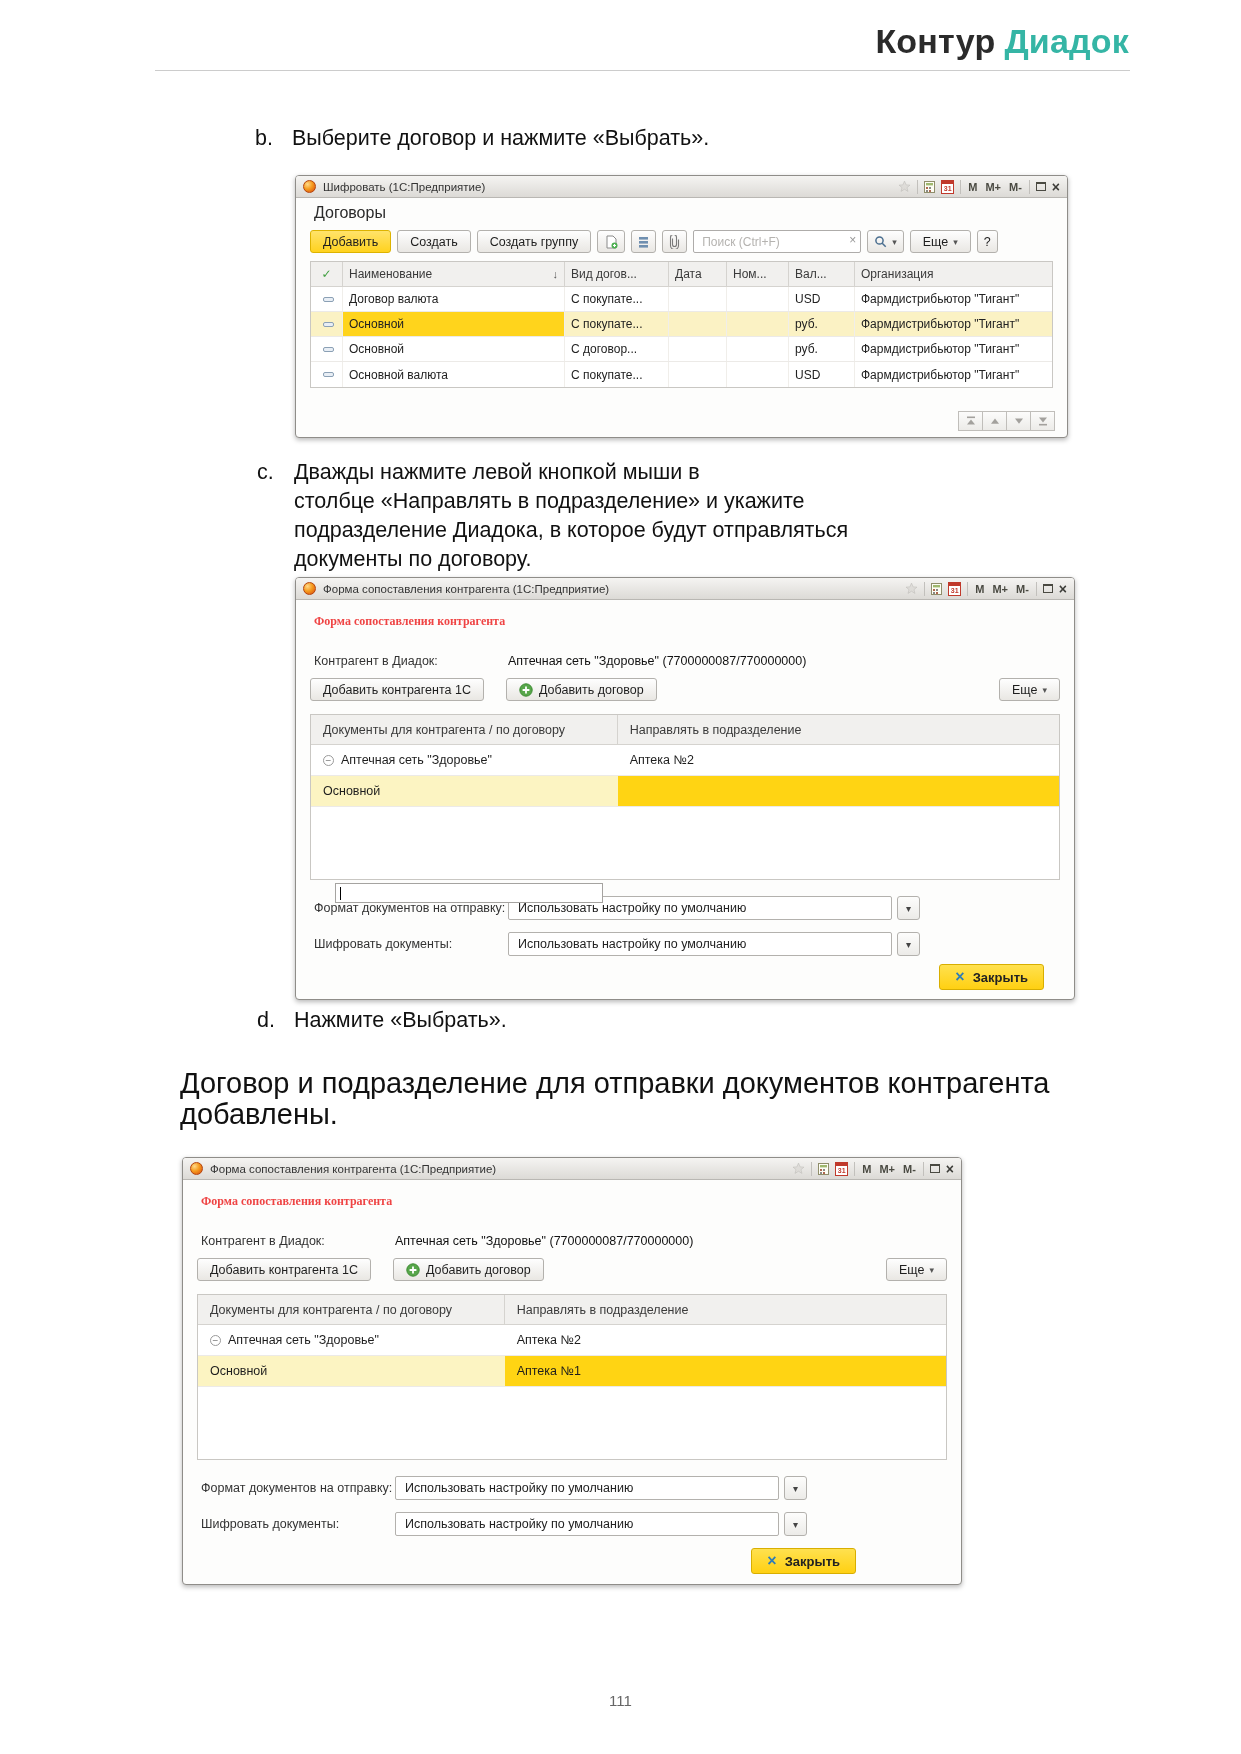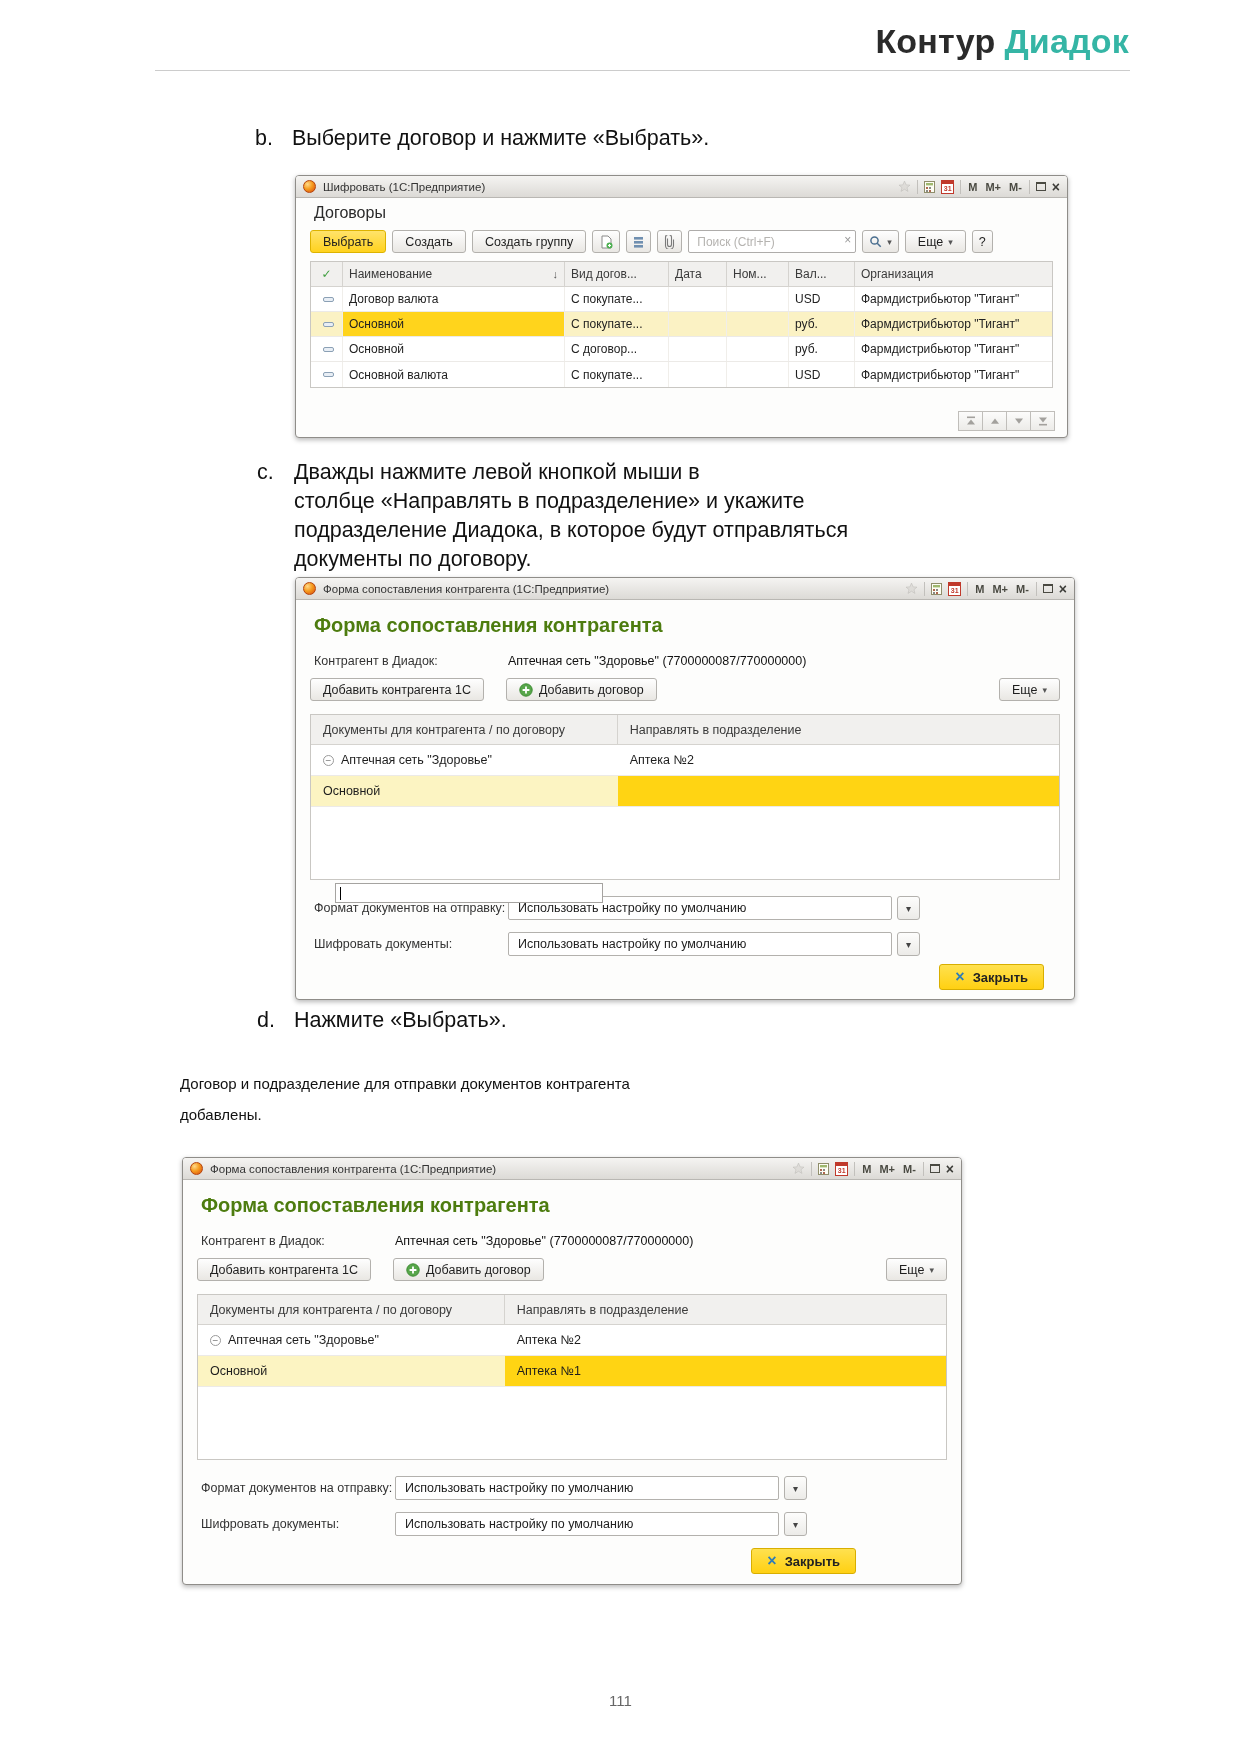--- a/index.html
+++ b/index.html
@@ -13,21 +13,21 @@
   .logo .p1 { color:#2b2b2b; }
   .logo .p2 { color:#35b5a5; margin-left:9px; }
   .header-rule { position:absolute; top:70px; left:155px; width:975px; height:1px; background:#cccccc; }
   
   .step { position:absolute; display:flex; font-size:21.5px; line-height:29px; color:#111; }
   .step .marker { width:37px; flex:0 0 37px; }
   .step-b { top:124px; left:255px; }
   .step-c { top:458px; left:257px; }
   .step-d { top:1006px; left:257px; }
   .step .line { display:block; }
-  .result-par { position:absolute; left:180px; top:1068px; font-size:15px; line-height:31px; color:#111; }
+  .result-par { position:absolute; left:180px; top:1068px; font-size:29px; line-height:31px; color:#111; }
   .page-num { position:absolute; top:1692px; left:0; width:100%; text-align:center; font-size:15px; color:#666; }
   
   .win { position:absolute; background:#fdfdfc; border:1px solid #8f8d89; border-radius:4px;
          box-shadow:0 2px 5px rgba(0,0,0,.28); }
   .titlebar { height:22px; background:linear-gradient(#f5f4f2,#dcdad6); border-bottom:1px solid #b9b7b3;
               border-radius:3px 3px 0 0; display:flex; align-items:center; padding:0 7px; }
   .app-icon { width:13px; height:13px; border-radius:50%; flex:0 0 13px;
               background:radial-gradient(circle at 32% 30%, #ffd98a 0%, #f59b1e 45%, #d8470f 100%);
               border:1px solid #b4430c; }
   .win-title { font-size:11.5px; color:#333; margin-left:7px; white-space:nowrap; }
@@ -77,21 +77,21 @@
   .g1row.body .c:last-child { border-right:none; }
   .g1row.sel { background:#fbf2c4; }
   .g1row.sel .c.name { background:#ffd41c; }
   .chk { color:#3f9e3f; font-weight:bold; font-size:12px; margin:0 auto; }
   .sort { margin-left:auto; color:#555; font-size:11px; }
   .doc-dash { width:11px; height:5px; border:1px solid #8ba0b5; background:#e8eef5; border-radius:2px; margin-left:auto; margin-right:2px; }
   .navbtns { position:absolute; right:12px; bottom:6px; display:flex; }
   .navbtn { width:25px; height:20px; border:1px solid #c0beba; margin-left:-1px;
             background:linear-gradient(#fcfcfb,#ecebe8); display:flex; align-items:center; justify-content:center; }
   
-  .w-heading2 { position:absolute; left:18px; top:36px; font-size:20px; font-weight:bold; color:#4d7c0f; }
+  .w-heading2 { position:absolute; left:18px; top:36px; font-size:12px; font-weight:bold; color:#ef4444;font-family:Liberation Serif, serif; }
   .cp-label { left:18px; top:76px; }
   .cp-value { position:absolute; left:212px; top:76px; font-size:12.5px; color:#111; white-space:nowrap; }
   .btnrow2 { position:absolute; left:14px; top:100px; right:14px; height:24px; }
   .btn.abs1 { position:absolute; left:0; top:0; }
   .btn.abs2 { position:absolute; left:196px; top:0; }
   .btn.absMore { position:absolute; right:0; top:0; }
   .plus-ico { line-height:0; margin-right:6px; }
   .table2 { position:absolute; left:14px; right:14px; top:136px; height:166px; border:1px solid #c9c7c3; background:#fff; overflow:hidden; }
   .t2row { display:grid; grid-template-columns:41% 59%; align-items:center; font-size:12.5px; }
   .t2row.head { height:30px; background:#f1f0ee; color:#3a3a3a; border-bottom:1px solid #d5d3cf; }
@@ -147,21 +147,21 @@
       <span class="tb-m">М</span>
       <span class="tb-m">М+</span>
       <span class="tb-m">М-</span>
       <span class="tb-sep"></span>
       <span class="tb-max"></span>
       <span class="tb-x">×</span>
     </span>
   </div>
   <div class="w-heading1">Договоры</div>
   <div class="toolbar1">
-    <button class="btn yellow">Выбрать</button>
+    <button class="btn yellow">Добавить</button>
     <button class="btn">Создать</button>
     <button class="btn">Создать группу</button>
     <button class="btn icon-btn">
         <span class="tb-ico"><svg width="14" height="14" viewBox="0 0 14 14">
             <path d="M3 1h6l3 3v9H3z" fill="#fff" stroke="#8a8a8a"></path>
             <circle cx="10.5" cy="10.5" r="3" fill="#4caf50"></circle>
             <path d="M10.5 9v3M9 10.5h3" stroke="#fff" stroke-width="1.2"></path>
           </svg></span>
       </button>
     <button class="btn icon-btn">

